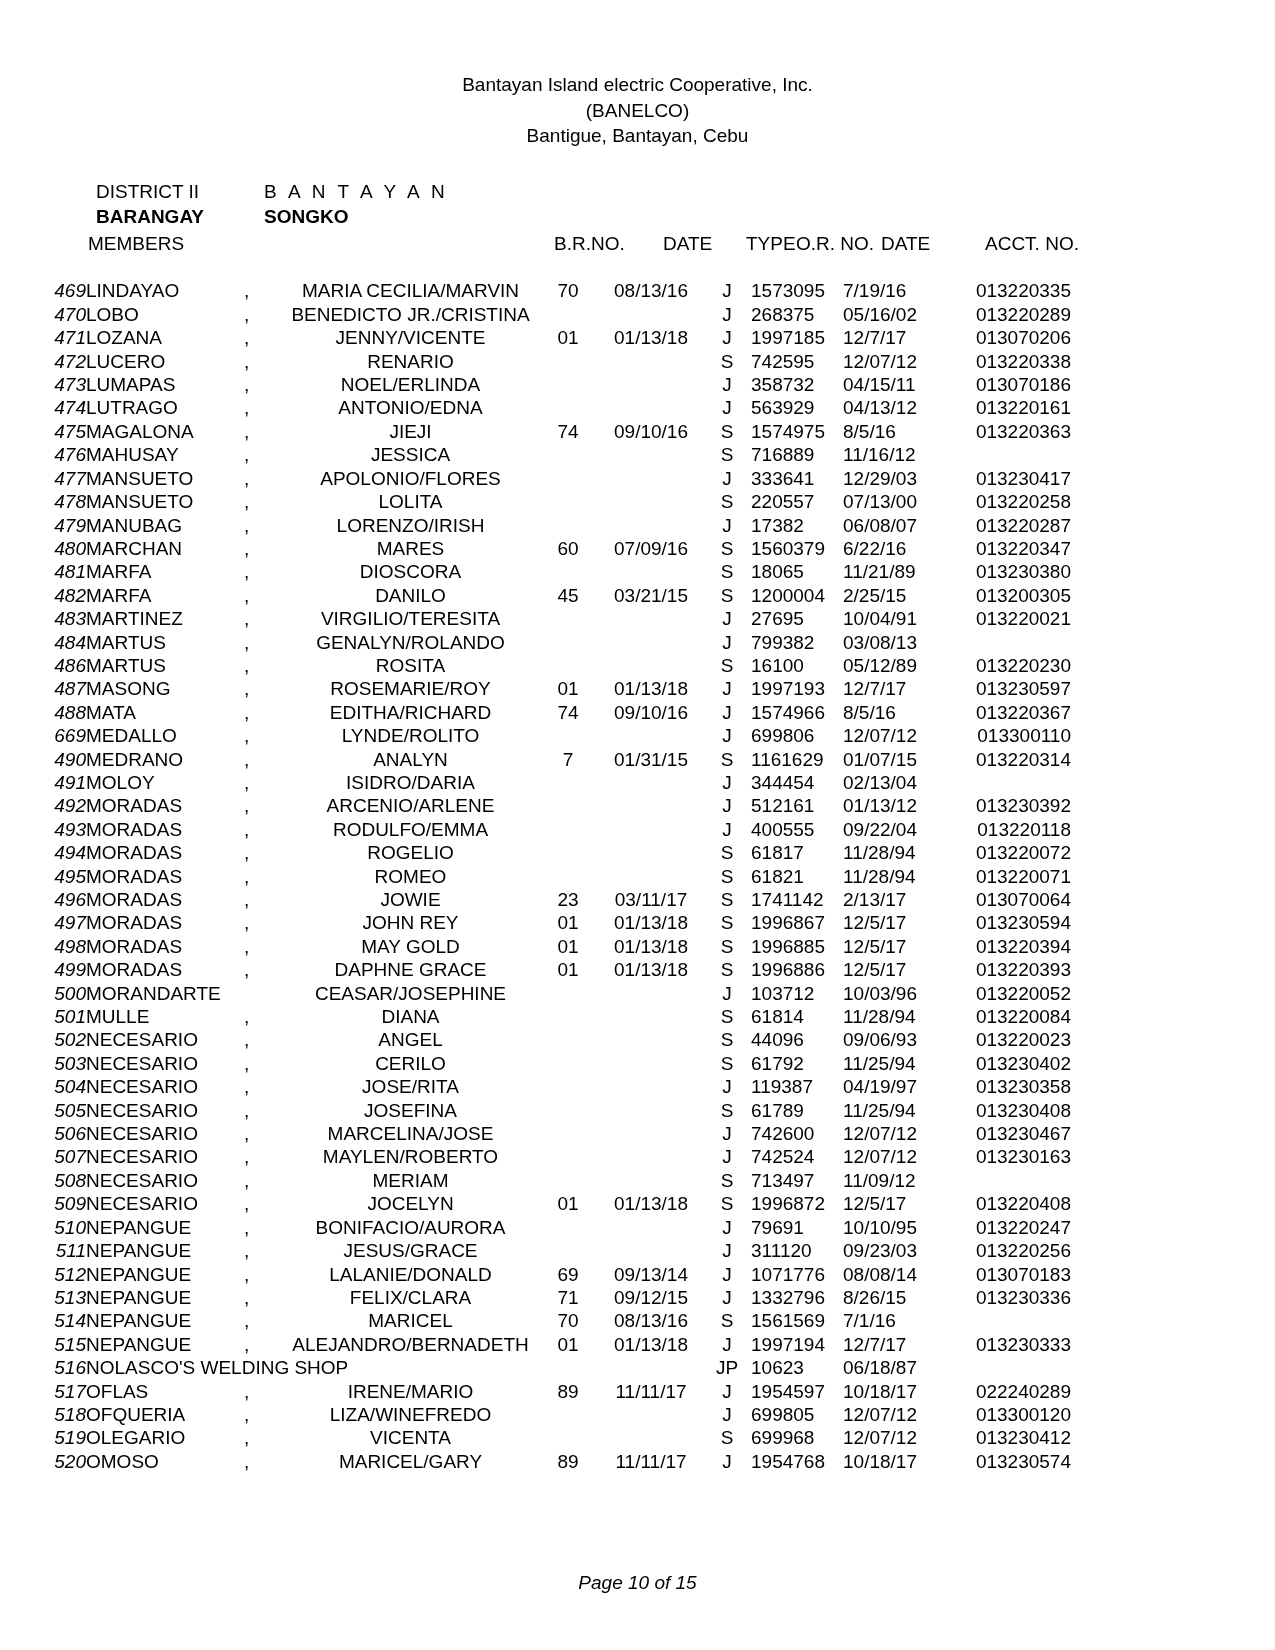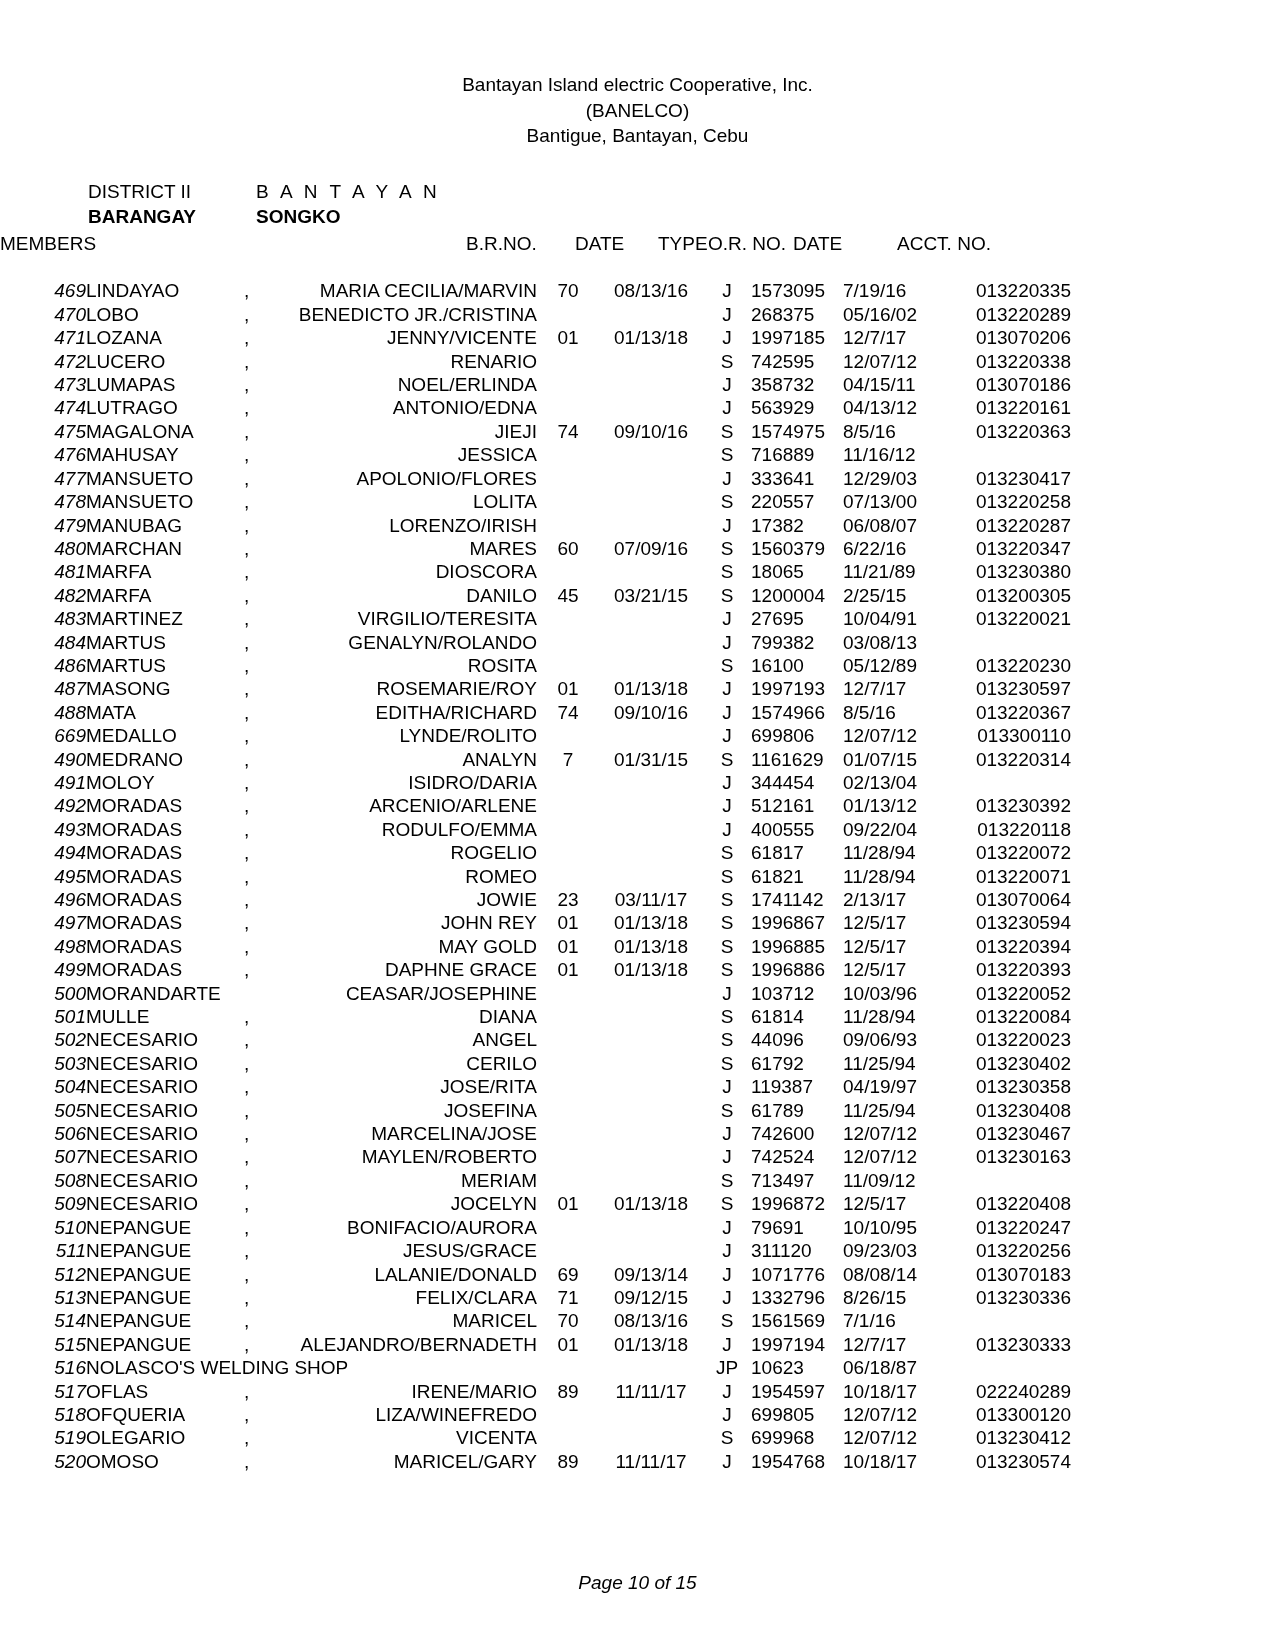--- a/index.html
+++ b/index.html
@@ -33,33 +33,35 @@
   }
   .meta {
     margin-top: 30px;
     margin-left: 88px;
     font-size: 19px;
     line-height: 1.33;
   }
   .meta-row {
     display: flex;
     align-items: baseline;
+    margin-left: 8px;
   }
   .meta-label {
     width: 168px;
     flex: 0 0 168px;
   }
   .meta-bold {
     font-weight: bold;
   }
   .spaced {
     letter-spacing: 3.5px;
   }
   .col-hdr {
     margin-top: 4px;
+    margin-left: 88px;
     font-size: 19px;
     position: relative;
     height: 26px;
   }
   .col-hdr span {
     position: absolute;
     white-space: pre;
   }
   table.members {
     margin-top: 20px;
@@ -70,21 +72,21 @@
   table.members td {
     padding: 0;
     height: 23.4px;
     line-height: 23.4px;
     white-space: pre;
     vertical-align: baseline;
   }
   td.c-num        { width: 42px;  text-align: right; padding-right: 8px; font-style: italic; }
   td.c-last       { width: 158px; text-align: left; }
   td.c-comma      { width: 40px;  text-align: left; }
-  td.c-first      { width: 253px; text-align: right; }
+  td.c-first      { width: 253px; text-align: center; }
   td.c-br         { width: 62px;  text-align: center; }
   td.c-brdate     { width: 104px; text-align: center; }
   td.c-type       { width: 48px;  text-align: center; }
   td.c-or         { width: 92px;  text-align: left; }
   td.c-ordate     { width: 108px; text-align: left; }
   td.c-acct       { width: 120px; text-align: right; }
   td.c-shop       { text-align: left; }
   .footer {
     position: absolute;
     left: 0;

